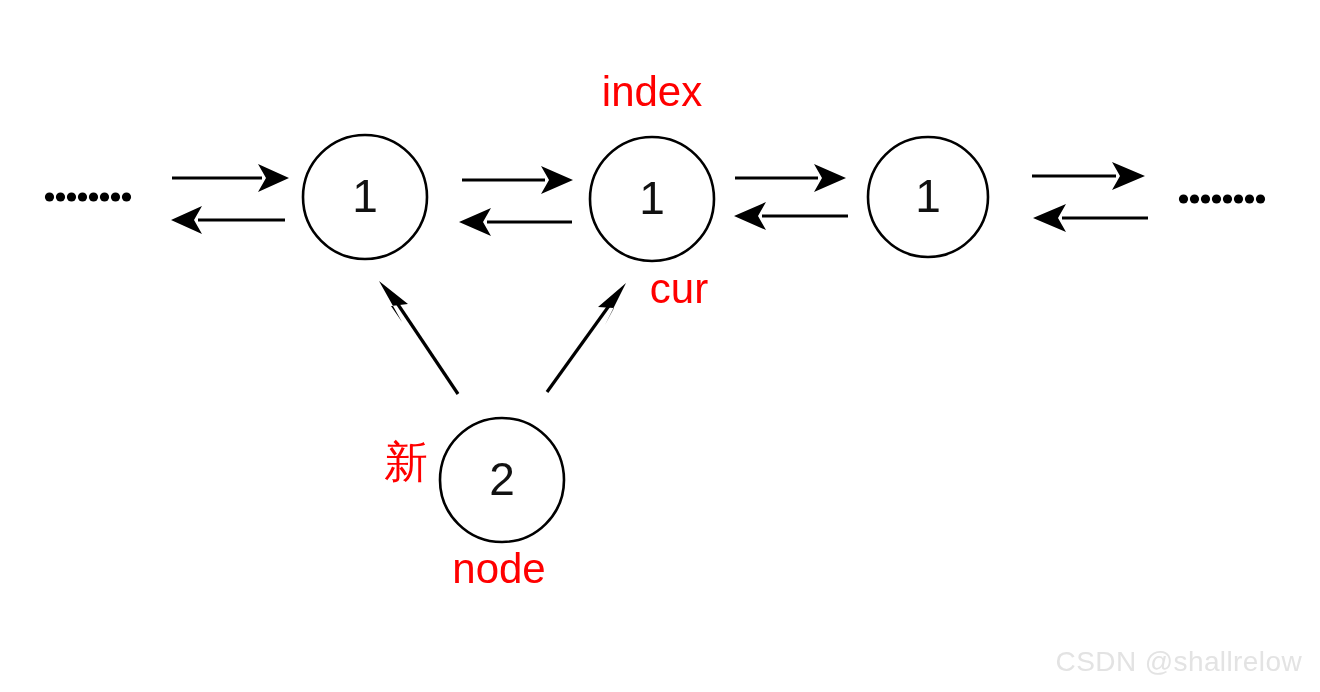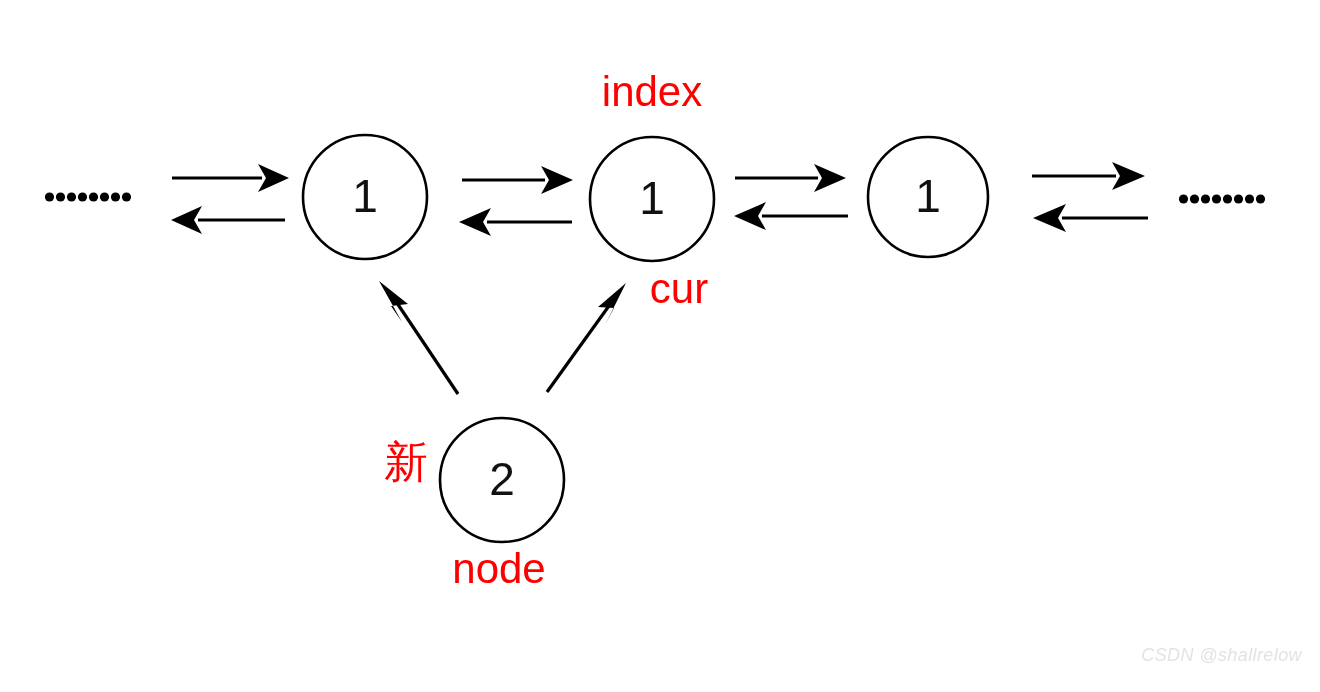--- a/index.html
+++ b/index.html
@@ -59,28 +59,27 @@
     stroke-width: 3.2;
     fill: none;
   }
   .arrow-head {
     fill: #000000;
     stroke: none;
   }
   .watermark {
     position: absolute;
     right: 18px;
-    bottom: 26px;
+    bottom: 14px;
     font-family: "Liberation Sans", "DejaVu Sans", sans-serif;
-    font-size: 18px;
+    font-size: 28px;
     color: #e3e3e3;
     letter-spacing: 0.4px;
     white-space: nowrap;
     user-select: none;
-    font-style: italic;
   }
 </style>
 </head>
 <body>
 
 <div id="canvas" style="width: 1320px; height: 692px; background: rgb(255, 255, 255);">
 
   <svg id="diagram-svg" viewBox="0 0 1320 692" xmlns="http://www.w3.org/2000/svg">
 
     <g>

